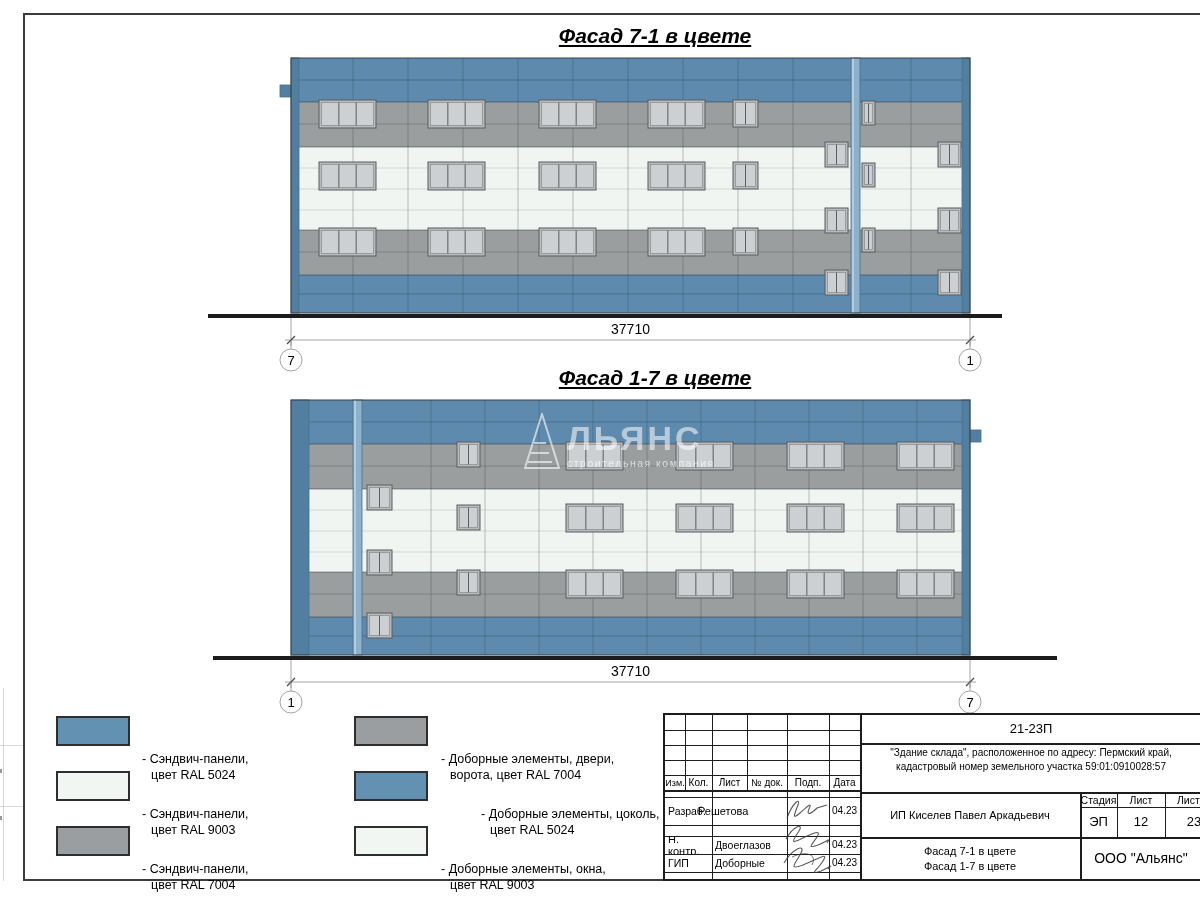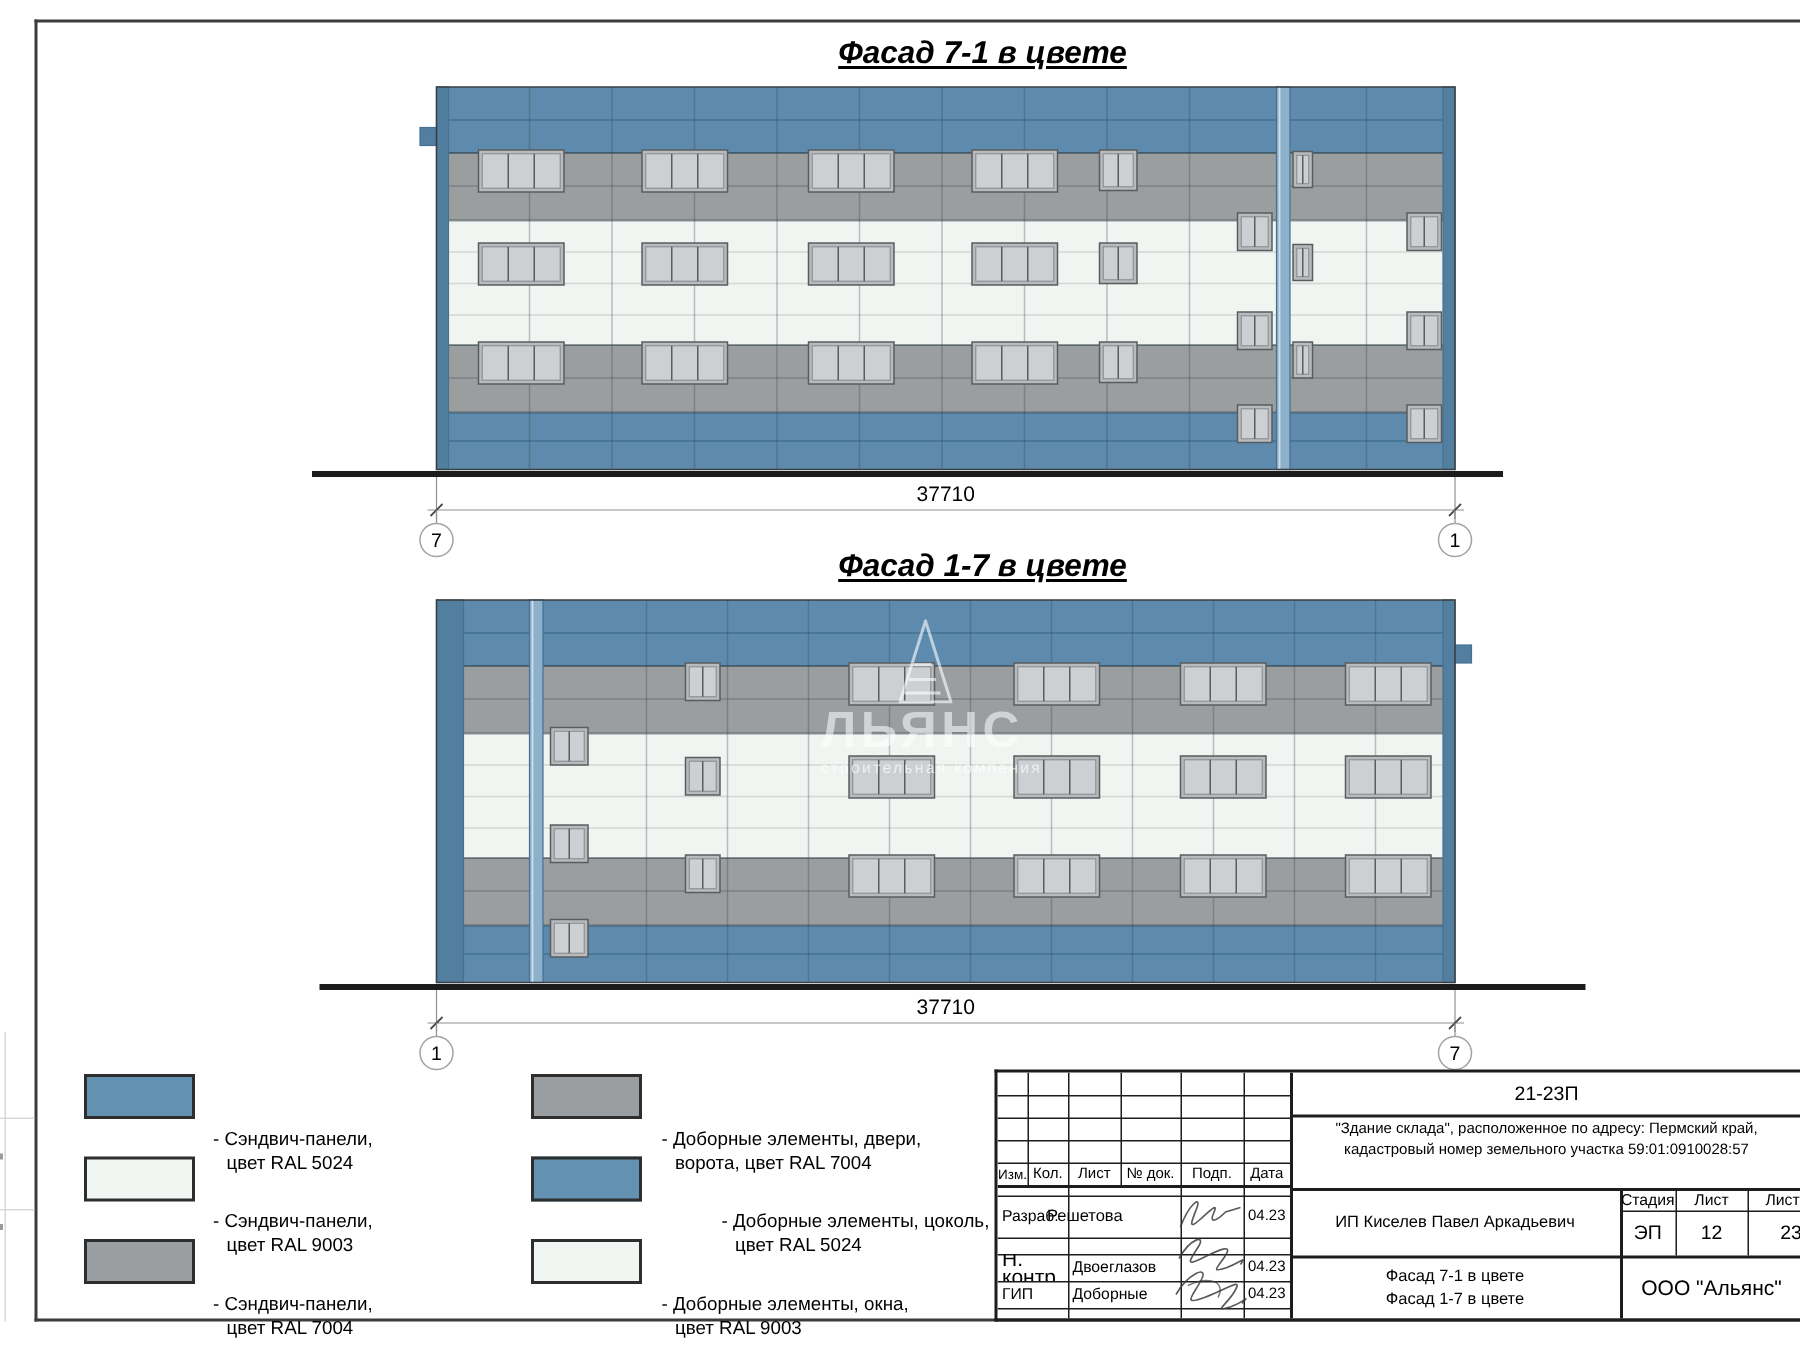--- a/index.html
+++ b/index.html
@@ -12,22 +12,22 @@
      font-size:21px;font-weight:bold;font-style:italic;text-decoration:underline;}
   .legend-swatch{position:absolute;width:74px;height:30px;border:2px solid #2e2e2e;box-sizing:border-box;}
   .legend-label{position:absolute;font-size:12.5px;line-height:16px;white-space:pre;}
   .legend-label .l2{padding-left:9px;}
   #titleblock{position:absolute;left:663px;top:713px;width:537px;height:168px;
      border-top:2px solid #1d1d1d;border-left:2px solid #1d1d1d;border-bottom:2px solid #1d1d1d;
      box-sizing:border-box;overflow:hidden;}
   .tb-cell{position:absolute;display:flex;align-items:center;justify-content:center;
      text-align:center;font-size:10px;line-height:12px;overflow:hidden;}
   .tb-left{justify-content:flex-start;text-align:left;padding-left:3px;box-sizing:border-box;}
-  #watermark{position:absolute;left:540px;top:413px;display:flex;align-items:center;z-index:5;
-     pointer-events:none;flex-direction:column;}
+  #watermark{position:absolute;left:524px;top:413px;display:flex;align-items:flex-end;z-index:5;
+     pointer-events:none;}
   #wm-textwrap{margin-left:7px;}
   #wm-word{font-size:34px;font-weight:bold;letter-spacing:3px;color:rgba(255,255,255,0.55);line-height:36px;}
   #wm-sub{font-size:10.5px;letter-spacing:1.5px;color:rgba(255,255,255,0.65);margin-top:1px;}
   svg text{font-family:"Liberation Sans",sans-serif;}
 </style>
 </head>
 <body>
 
 <div id="screen">
 
@@ -360,21 +360,21 @@
     <div class="tb-cell" style="left:0;top:60px;width:20px;height:15px;font-size:9px;">Изм.</div>
     <div class="tb-cell" style="left:20px;top:60px;width:27px;height:15px;">Кол.</div>
     <div class="tb-cell" style="left:47px;top:60px;width:35px;height:15px;">Лист</div>
     <div class="tb-cell" style="left:82px;top:60px;width:40px;height:15px;">№ док.</div>
     <div class="tb-cell" style="left:122px;top:60px;width:42px;height:15px;">Подп.</div>
     <div class="tb-cell" style="left:164px;top:60px;width:31px;height:15px;">Дата</div>
 
     <div class="tb-cell tb-left" style="left:0;top:82px;width:47px;height:28px;font-size:10.5px;">Разраб.</div>
     <div class="tb-cell tb-left" style="left:30px;top:82px;width:75px;height:28px;font-size:11px;">Решетова</div>
     <div class="tb-cell" style="left:164px;top:82px;width:31px;height:28px;">04.23</div>
-    <div class="tb-cell tb-left" style="left:0;top:121px;width:47px;height:18px;font-size:14px;">Н. контр.</div>
+    <div class="tb-cell tb-left" style="left:0;top:121px;width:47px;height:18px;font-size:11px;">Н. контр.</div>
     <div class="tb-cell tb-left" style="left:47px;top:121px;width:75px;height:18px;font-size:10.5px;">Двоеглазов</div>
     <div class="tb-cell" style="left:164px;top:121px;width:31px;height:18px;">04.23</div>
     <div class="tb-cell tb-left" style="left:0;top:139px;width:47px;height:18px;font-size:10.5px;text-align:right;">ГИП</div>
     <div class="tb-cell tb-left" style="left:47px;top:139px;width:75px;height:18px;font-size:10.5px;">Доборные</div>
     <div class="tb-cell" style="left:164px;top:139px;width:31px;height:18px;">04.23</div>
 
     <svg class="abs" style="left:118px;top:79px;" width="48" height="32">
       <path d="M4,24 C10,8 18,3 15,11 C12,19 8,27 17,19 C26,11 29,8 26,15 C23,22 28,20 34,14 L44,11" fill="none" stroke="#3c3c3c" stroke-width="1.1" opacity="0.85"></path>
     </svg>
     <svg class="abs" style="left:113px;top:106px;" width="56" height="56">

